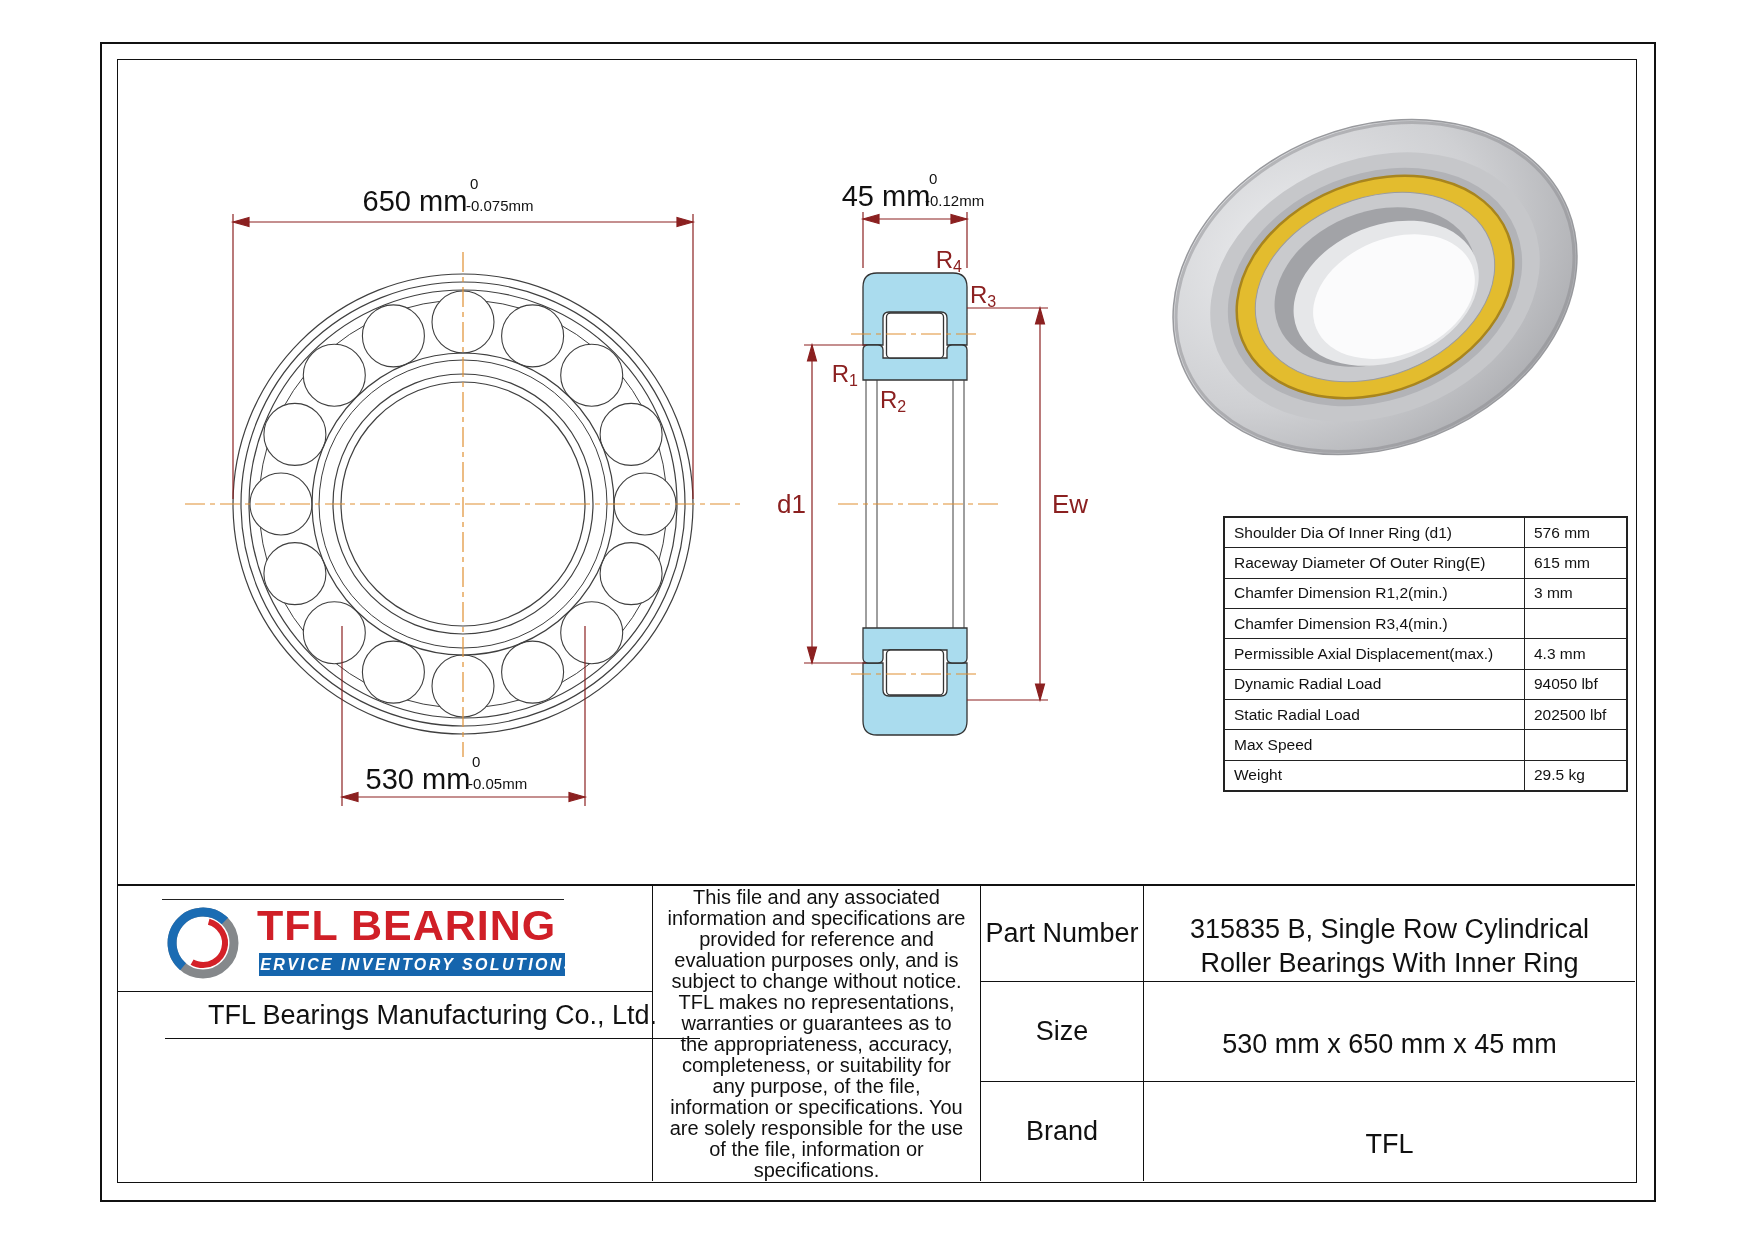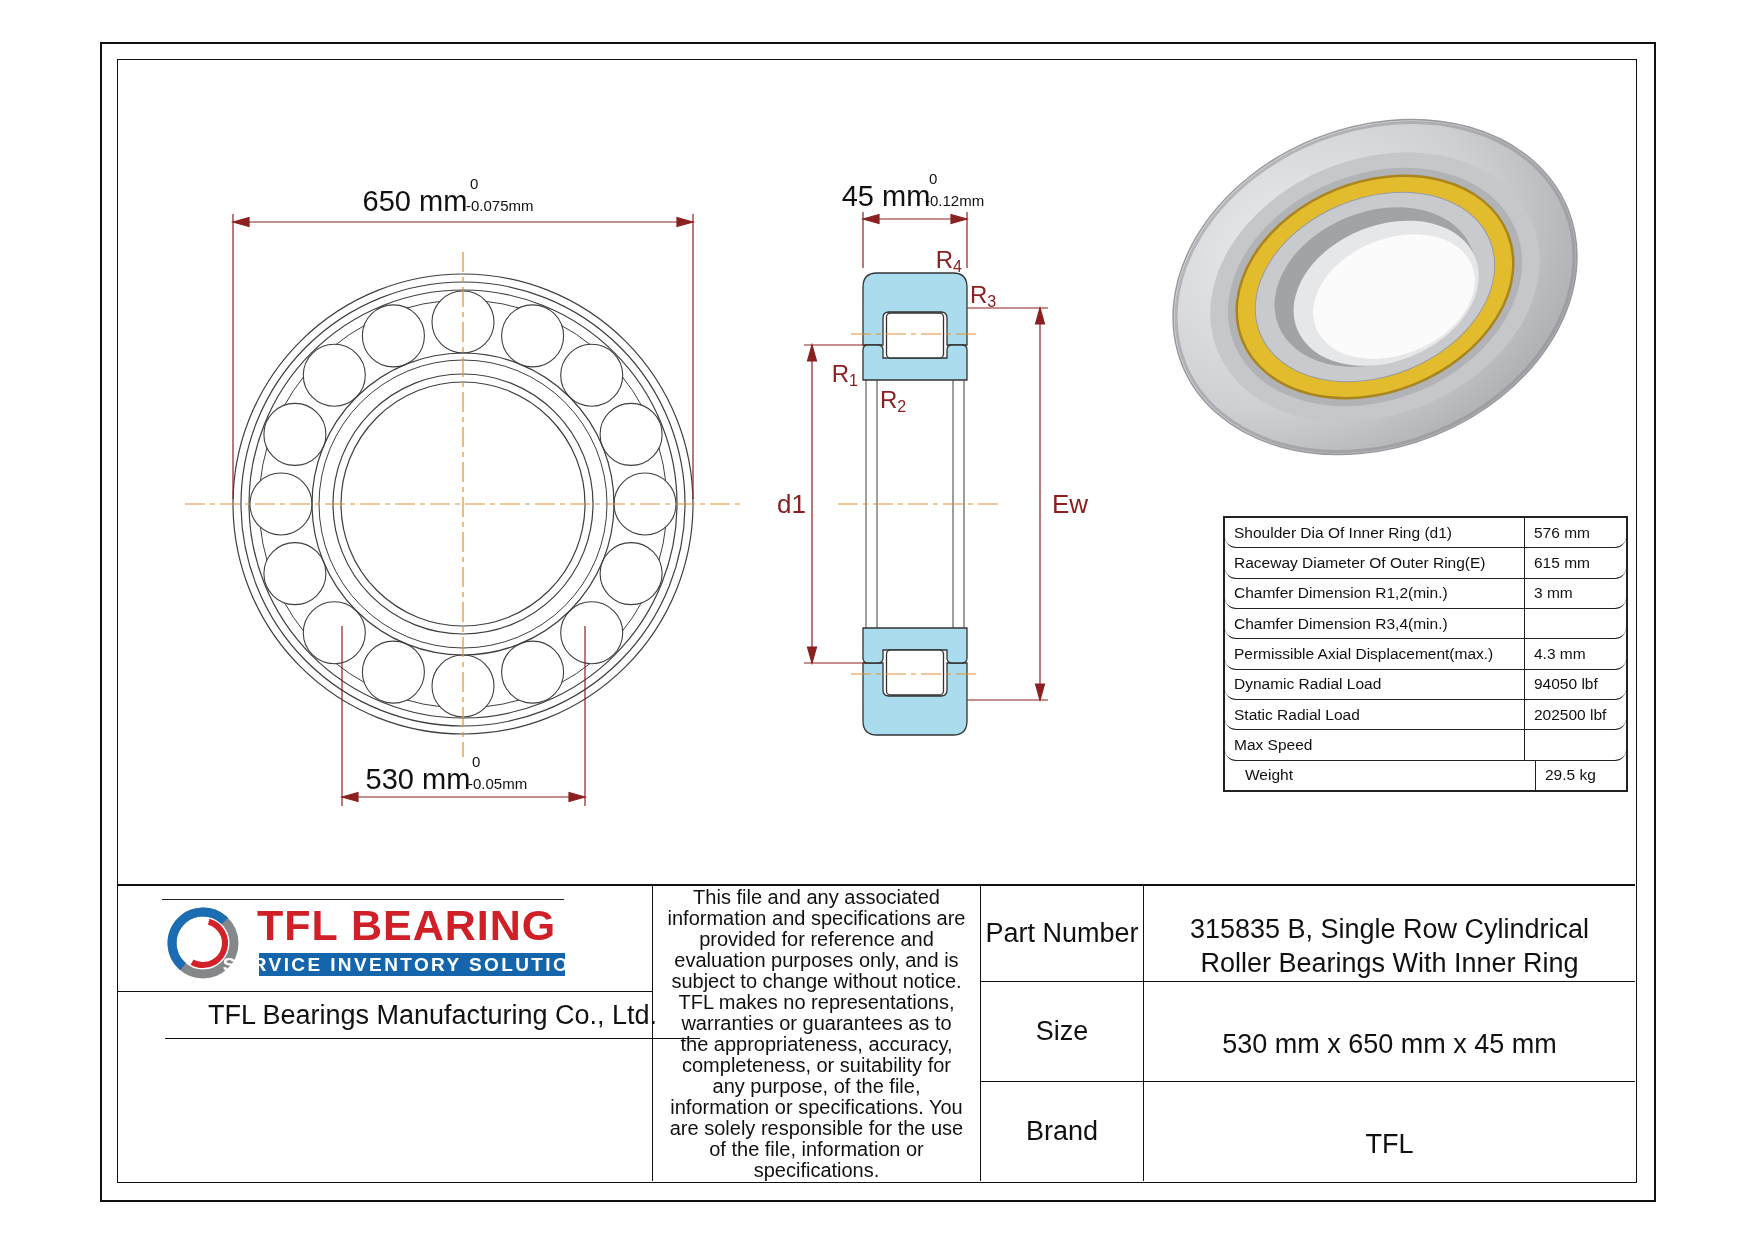--- a/index.html
+++ b/index.html
@@ -6,39 +6,39 @@
   .sheet{position:relative;width:1755px;height:1240px;background:#fff;
          font-family:"Liberation Sans", sans-serif;color:#111;overflow:hidden;}
   .outer-frame{position:absolute;left:100px;top:42px;width:1552px;height:1156px;
                border:2px solid #111;}
   .inner-frame{position:absolute;left:117px;top:59px;width:1518px;height:1122px;
                border:1.5px solid #111;}
   svg.drawing{position:absolute;left:0;top:0;}
   
   .spec-table{position:absolute;left:1223px;top:516px;width:405px;height:276px;
               border:2px solid #222;display:flex;flex-direction:column;box-sizing:border-box;}
-  .spec-row{flex:1;display:flex;border-bottom:1.4px solid #222;border-radius:11px;}
-  .spec-row:last-child{border-bottom:none;padding-left:11px;}
+  .spec-row{flex:1;display:flex;border-bottom:1.4px solid #222;}
+  .spec-row:last-child{border-bottom:none;}
   .spec-label{width:300px;border-right:1.4px solid #222;display:flex;align-items:center;
               padding-left:9px;font-size:15.5px;box-sizing:border-box;}
   .spec-value{flex:1;display:flex;align-items:center;padding-left:9px;font-size:15.5px;}
   
   .footer{position:absolute;left:117px;top:884px;width:1518px;height:297px;
           border-top:2px solid #111;box-sizing:border-box;}
   .col-company{position:absolute;left:0;top:0;width:536px;height:100%;
                border-right:1.8px solid #111;box-sizing:border-box;}
   .logo-cell{position:absolute;left:0;top:0;width:100%;height:106px;
              border-bottom:1.8px solid #111;box-sizing:border-box;}
   .logo-topline{position:absolute;left:45px;top:13px;width:402px;border-top:1.5px solid #222;}
   .logo-svg{position:absolute;left:0;top:0;}
   .logo-text{position:absolute;left:140px;top:15px;width:330px;text-align:left;}
   .logo-brand{font-size:43px;font-weight:bold;color:#d01f27;letter-spacing:1px;white-space:nowrap;}
   .logo-band{position:absolute;left:142px;top:67px;width:306px;height:23px;background:#1565ad;
-             color:#fff;font-size:19px;font-weight:bold;letter-spacing:2.4px;
-             display:flex;align-items:center;justify-content:center;white-space:nowrap;}
+             color:#fff;font-size:16px;font-weight:bold;letter-spacing:2.4px;
+             display:flex;align-items:center;justify-content:center;white-space:nowrap;font-style:italic;}
   .name-cell{position:absolute;left:0;top:106px;width:100%;height:47px;
              border-bottom:1.8px solid #111;display:flex;align-items:center;justify-content:center;
              font-size:27px;box-sizing:border-box;margin-left:48px;}
   .contact-cell{position:absolute;left:0;top:153px;width:100%;height:144px;
                 display:flex;flex-direction:column;align-items:center;justify-content:center;
                 gap:5px;}
   .contact-address{font-size:20px;color:#111;}
   .contact-link{font-size:19px;color:#2d7fd3;text-decoration:none;}
   .contact-phone{font-size:19px;color:#111;}
   .col-disclaimer{position:absolute;left:536px;top:0;width:328px;height:100%;

